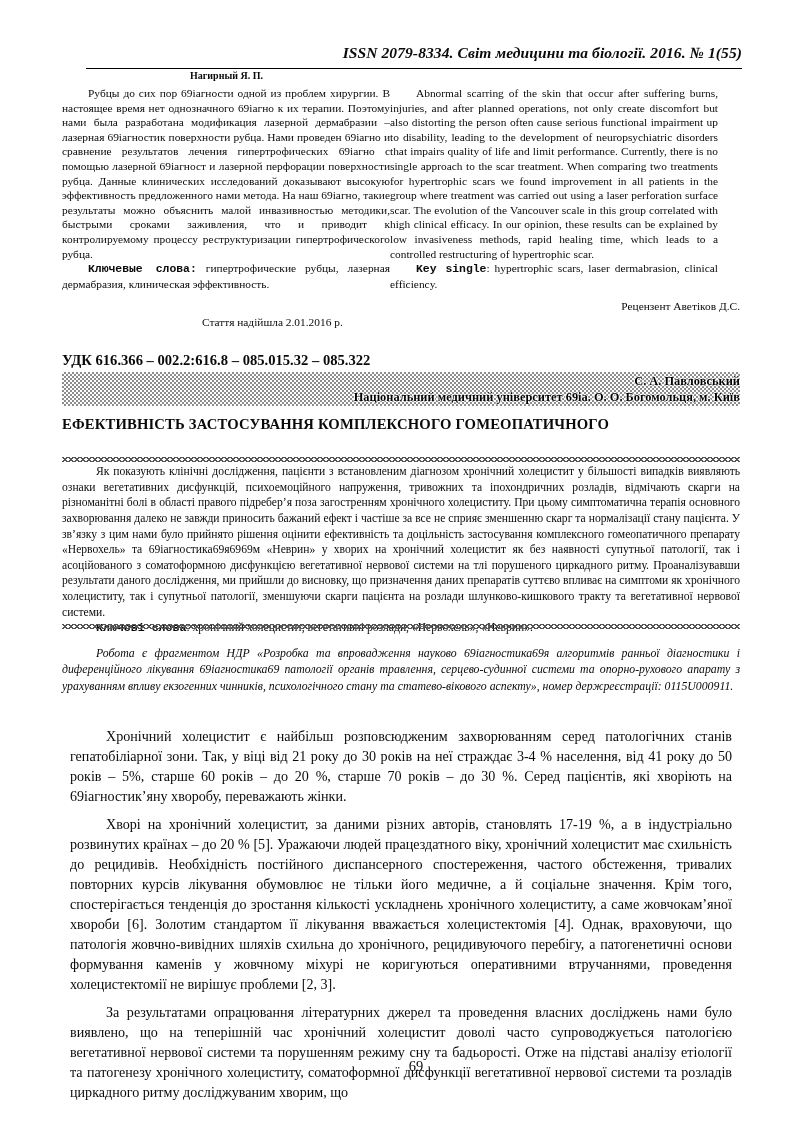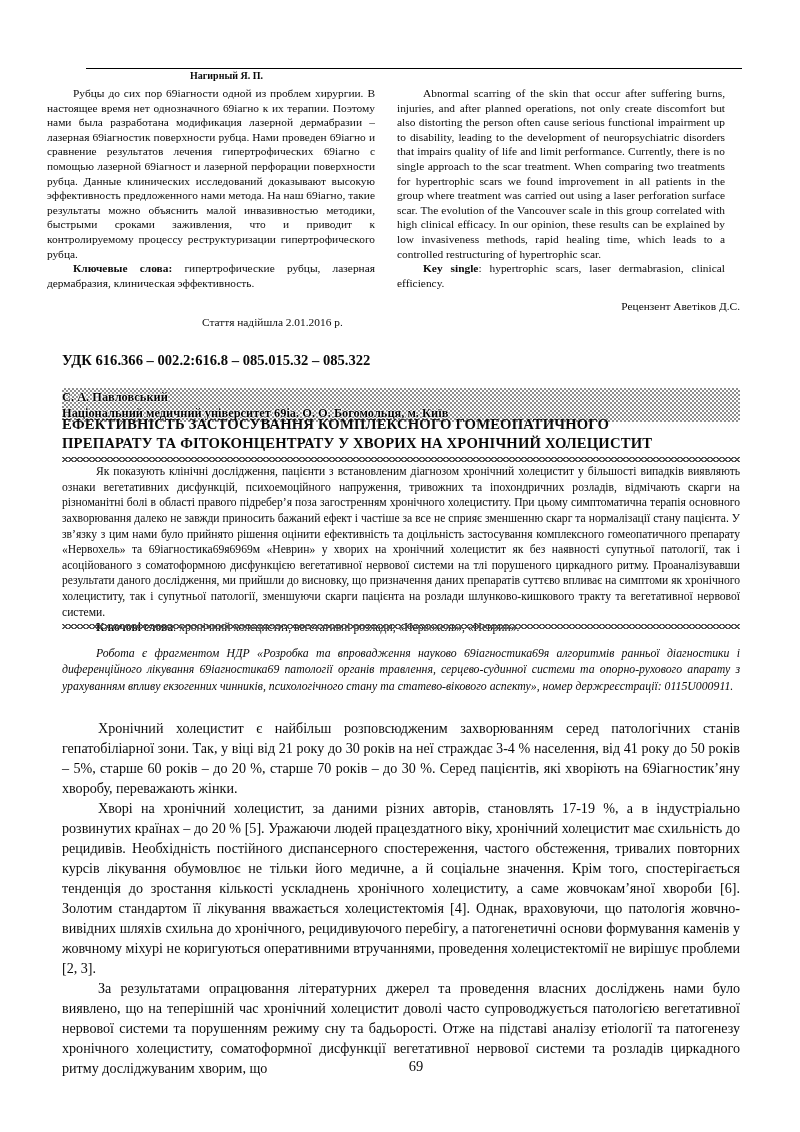--- a/index.html
+++ b/index.html
@@ -49,43 +49,43 @@
   
   .abs-author {
     position: absolute;
     left: 190px;
     top: 70px;
     font-weight: bold;
     font-size: 10px;
   }
   .abs-cols {
     position: absolute;
-    left: 47px;
+    left: 62px;
     top: 86px;
     width: 678px;
     display: flex;
-    gap: 22px;
   }
   .abs-col {
     width: 328px;
     font-size: 11.4px;
     line-height: 1.28;
     text-align: justify;
     text-justify: inter-word;
     hyphens: none;
   }
   .abs-col p {
     margin: 0;
     text-indent: 26px;
   }
   .abs-col p.nospace {
     text-indent: 26px;
   }
   .kw {
     font-weight: bold;
+    font-family: Liberation Mono, monospace;
   }
 
   .submitted {
     position: absolute;
     left: 62px;
     top: 316px;
     width: 678px;
     font-size: 11.4px;
   }
   .submitted .left {
@@ -106,30 +106,30 @@
     left: 62px;
     top: 352px;
     font-weight: bold;
     font-size: 14.6px;
   }
 
   
   .banner {
     position: absolute;
     left: 62px;
-    top: 388px;
+    top: 372px;
     width: 678px;
     height: 34px;
     background-color: #ffffff;
     background-image:
       linear-gradient(45deg, #8d8d8d 25%, transparent 25%, transparent 75%, #8d8d8d 75%),
       linear-gradient(45deg, #8d8d8d 25%, transparent 25%, transparent 75%, #8d8d8d 75%);
     background-size: 4px 4px;
     background-position: 0 0, 2px 2px;
-    text-align: left;
+    text-align: right;
     padding-top: 1px;
     box-sizing: border-box;
   }
   .banner div {
     font-weight: bold;
     font-size: 12.4px;
     line-height: 16px;
     color: #000;
     text-shadow: 0 0 1px #fff, 0 0 2px #fff, 1px 0 1px #fff, -1px 0 1px #fff;
   }
@@ -197,39 +197,40 @@
   .body-text {
     position: absolute;
     left: 62px;
     top: 718px;
     width: 678px;
     font-size: 14.1px;
     line-height: 1.42;
     text-align: justify;
   }
   .body-text p {
-    margin: 0;
+    margin: 8px;
     text-indent: 36px;
   }
 
   
   .folio {
     position: absolute;
     left: 16px;
     top: 1058px;
     width: 800px;
     text-align: center;
     font-size: 14.5px;
   }
 </style>
 </head>
 <body>
 
 <div class="page">
 
+  <div class="runhead">ISSN 2079-8334. Світ медицини та біології. 2016. № 1(55)</div>
   <div class="runhead-rule"></div>
 
   <div class="abs-author">Нагирный Я. П.</div>
 
   <div class="abs-cols">
     <div class="abs-col">
       <p>Рубцы до сих пор 69iагности одной из проблем хирургии. В настоящее время нет однозначного 69iагно к их терапии. Поэтому нами была разработана модификация лазерной дермабразии – лазерная 69iагностик поверхности рубца. Нами проведен 69iагно и сравнение результатов лечения гипертрофических 69iагно с помощью лазерной 69iагност и лазерной перфорации поверхности рубца. Данные клинических исследований доказывают высокую эффективность предложенного нами метода. На наш 69iагно, такие результаты можно объяснить малой инвазивностью методики, быстрыми сроками заживления, что и приводит к контролируемому процессу реструктуризации гипертрофического рубца.</p>
       <p class="nospace"><span class="kw">Ключевые слова:</span><span> гипертрофические рубцы, лазерная дермабразия, клиническая эффективность.</span></p>
     </div>
     <div class="abs-col">
@@ -245,21 +246,20 @@
 
   <div class="udc">УДК 616.366 – 002.2:616.8 – 085.015.32 – 085.322</div>
 
   <div class="banner">
     <div>С. А. Павловський</div>
     <div>Національний медичний університет 69iа. О. О. Богомольця, м. Київ</div>
   </div>
 
   <div class="art-title">
     <div>ЕФЕКТИВНІСТЬ ЗАСТОСУВАННЯ КОМПЛЕКСНОГО ГОМЕОПАТИЧНОГО</div>
-    <div>ПРЕПАРАТУ ТА ФІТОКОНЦЕНТРАТУ У ХВОРИХ НА ХРОНІЧНИЙ ХОЛЕЦИСТИТ</div>
   </div>
 
   <div class="zig" id="zig-top"></div>
 
   <div class="ua-abstract">
     <p>Як показують клінічні дослідження, пацієнти з встановленим діагнозом хронічний холецистит у більшості випадків виявляють ознаки вегетативних дисфункцій, психоемоційного напруження, тривожних та іпохондричних розладів, відмічають скарги на різноманітні болі в області правого підребер’я поза загостренням хронічного холециститу. При цьому симптоматична терапія основного захворювання далеко не завжди приносить бажаний ефект і частіше за все не сприяє зменшенню скарг та нормалізації стану пацієнта. У зв’язку з цим нами було прийнято рішення оцінити ефективність та доцільність застосування комплексного гомеопатичного препарату «Нервохель» та 69iагностика69я6969м «Неврин» у хворих на хронічний холецистит як без наявності супутньої патології, так і асоційованого з соматоформною дисфункцією вегетативної нервової системи на тлі порушеного циркадного ритму. Проаналізувавши результати даного дослідження, ми прийшли до висновку, що призначення даних препаратів суттєво впливає на симптоми як хронічного холециститу, так і супутньої патології, зменшуючи скарги пацієнта на розлади шлунково-кишкового тракту та вегетативної нервової системи.</p>
     <p><span class="kw">Ключові слова</span><span>: хронічний холецистит, вегетативні розлади, «Нервохель», «Неврин».</span></p>
   </div>
 
   <div class="zig" id="zig-mid"></div>

